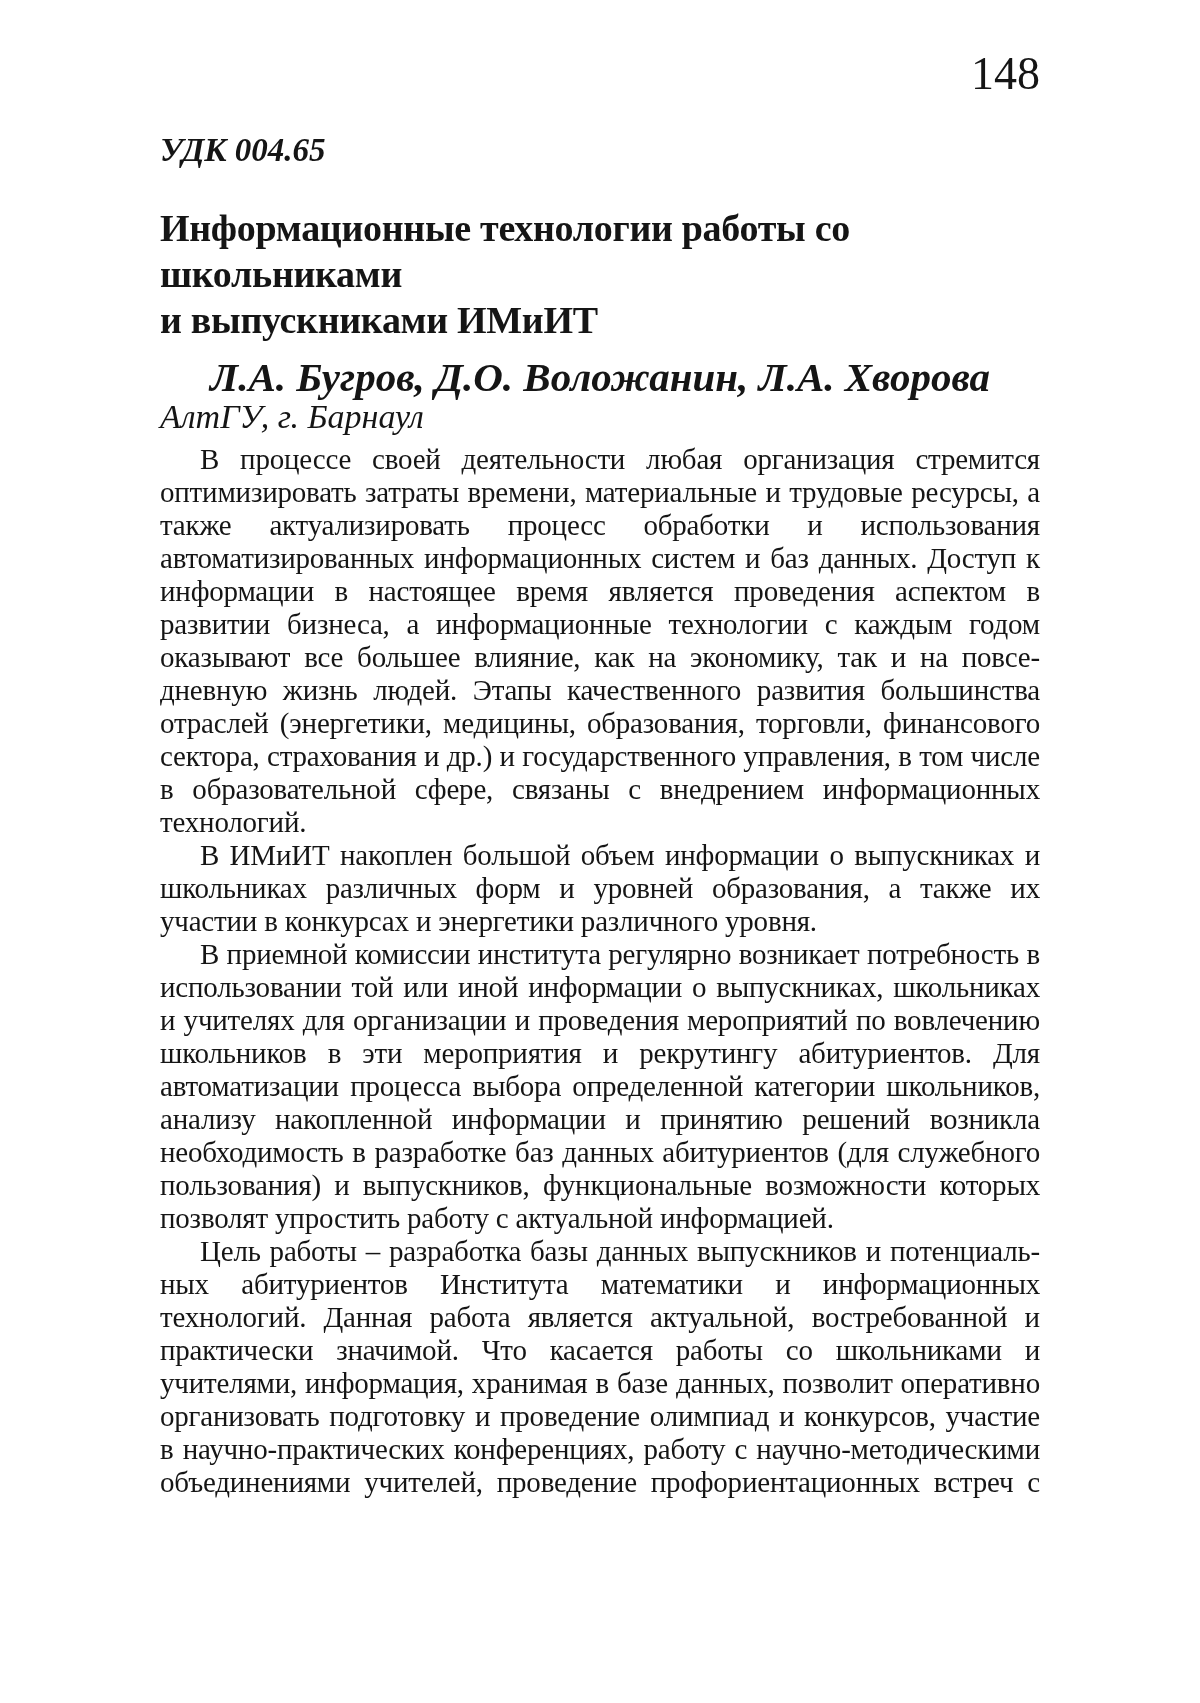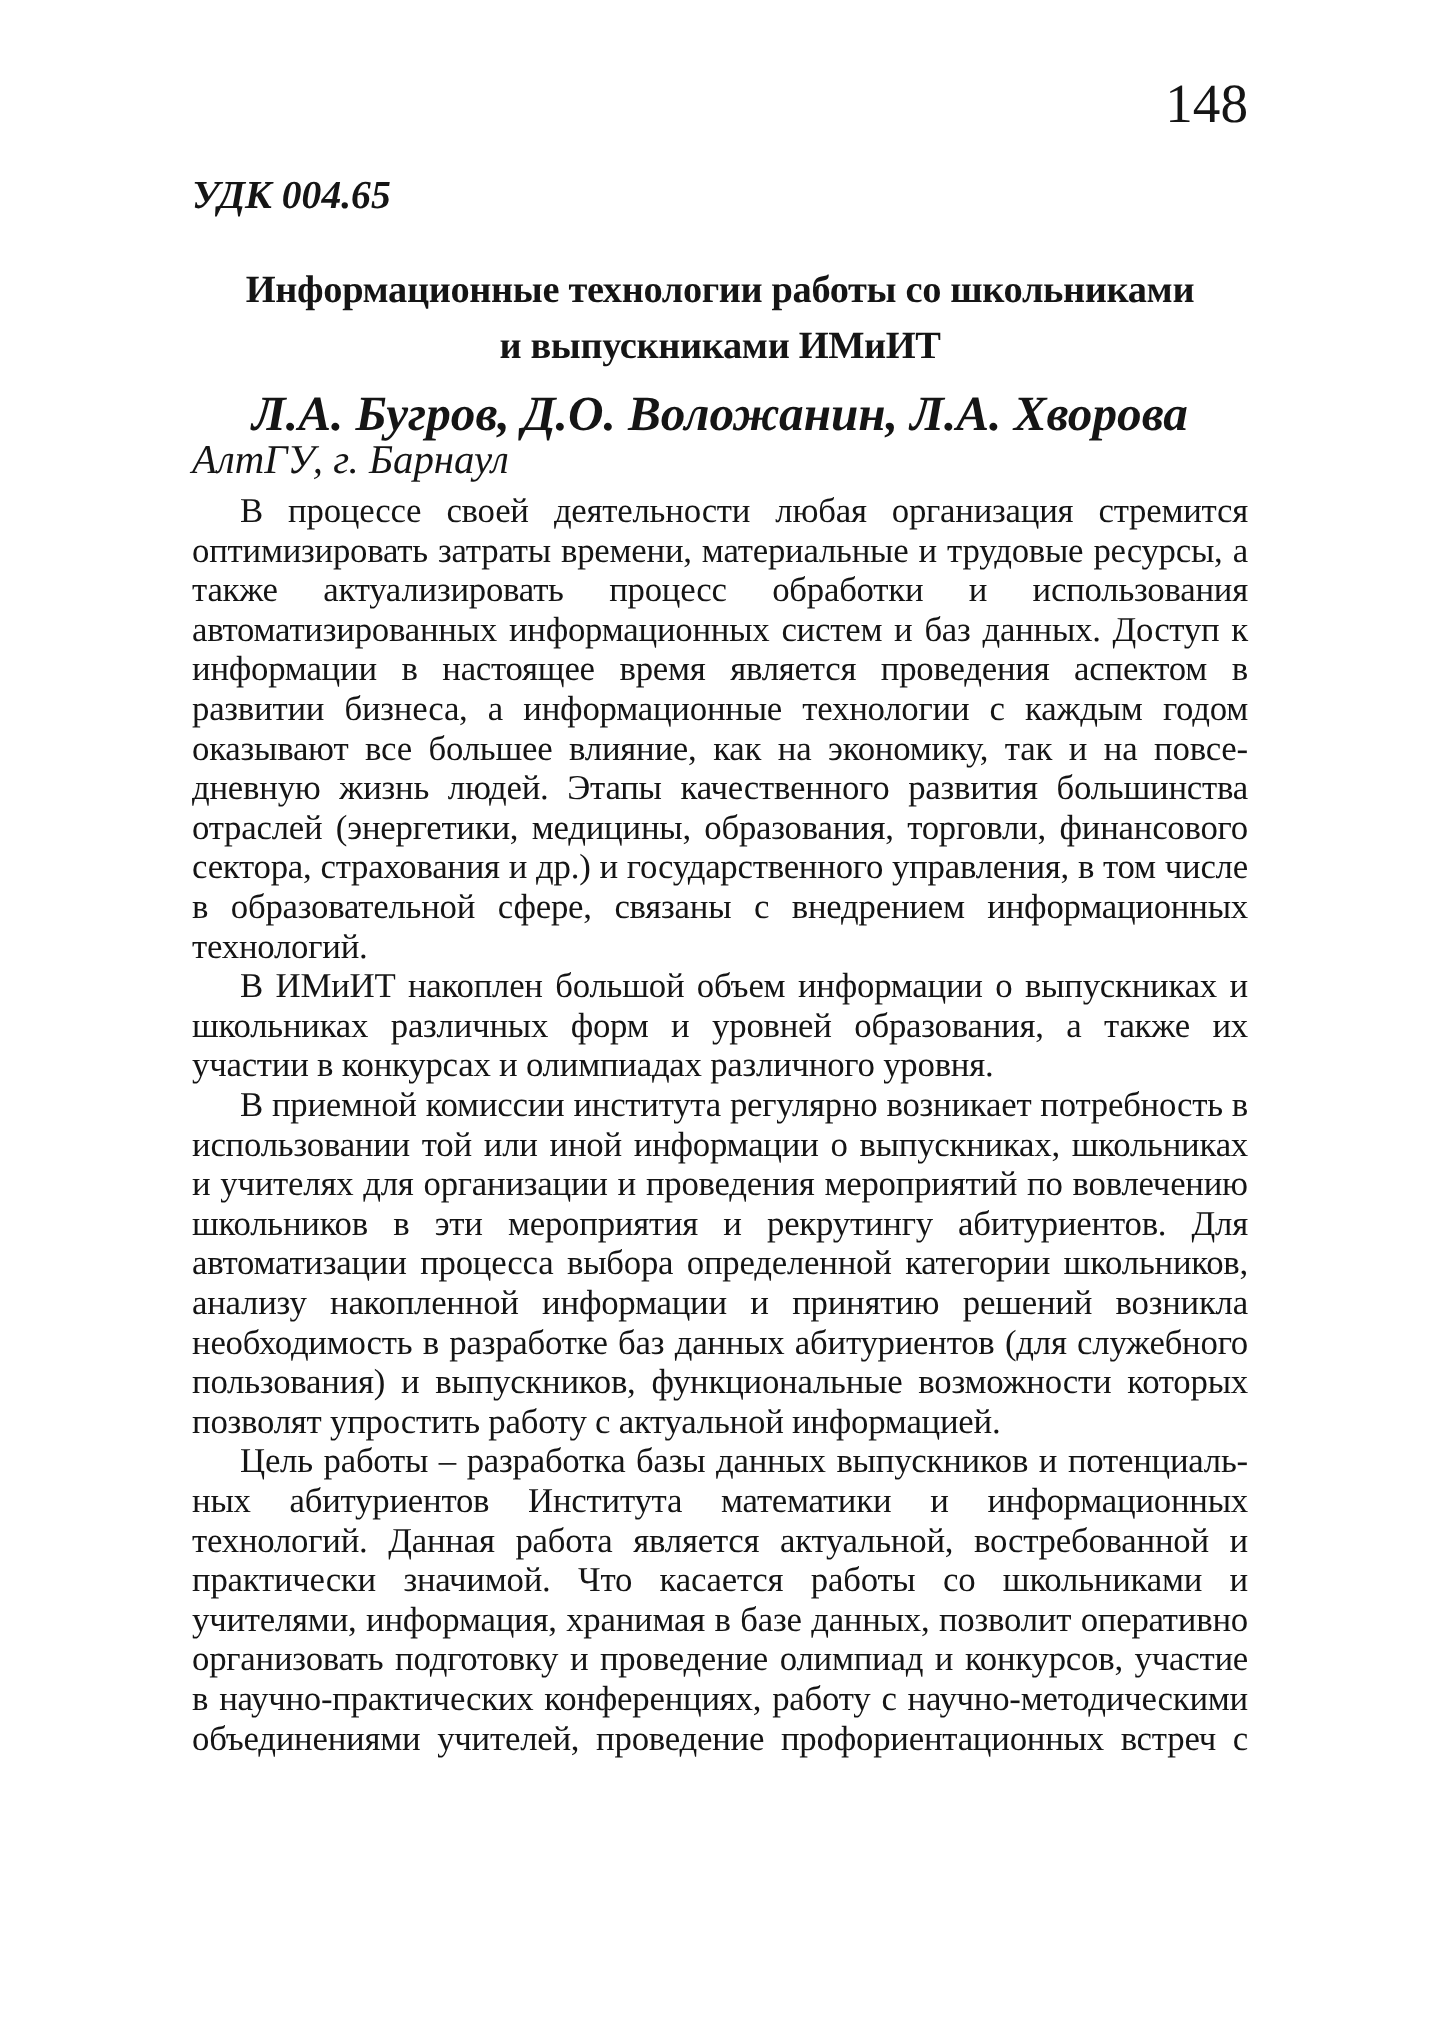--- a/index.html
+++ b/index.html
@@ -10,36 +10,36 @@
     color: #151515;
     font-family: "Liberation Serif", "DejaVu Serif", serif;
     position: relative;
     overflow: hidden;
   }
   .content {
     margin: 0 160px;
     width: 880px;
   }
   .page-number {
-    padding-top: 64px;
+    padding-top: 51px;
     text-align: right;
     font-size: 46px;
     line-height: 46px;
   }
   .udc {
     margin-top: 34px;
     font-size: 33px;
     line-height: 38px;
     font-weight: bold;
     font-style: italic;
   }
   .title {
     margin-top: 36px;
-    text-align: center;
-    font-size: 32px;
+    text-align: left;
+    font-size: 38px;
     line-height: 46px;
     font-weight: bold;
     letter-spacing: -0.3px;
   }
   .authors {
     margin-top: 14px;
     text-align: center;
     font-size: 41px;
     line-height: 40px;
     font-weight: bold;
@@ -217,21 +217,21 @@
           <span>школьниках </span>
           <span>различных </span>
           <span>форм </span>
           <span>и </span>
           <span>уровней </span>
           <span>образования, </span>
           <span>а </span>
           <span>также </span>
           <span>их</span>
         </div>
-        <div class="line nojust">участии в конкурсах и олимпиадах различного уровня.</div>
+        <div class="line nojust">участии в конкурсах и энергетики различного уровня.</div>
       </div>
       <div class="para">
         <div class="line indent">
           <span>В </span>
           <span>приемной </span>
           <span>комиссии </span>
           <span>института </span>
           <span>регулярно </span>
           <span>возникает </span>
           <span>потребность </span>

